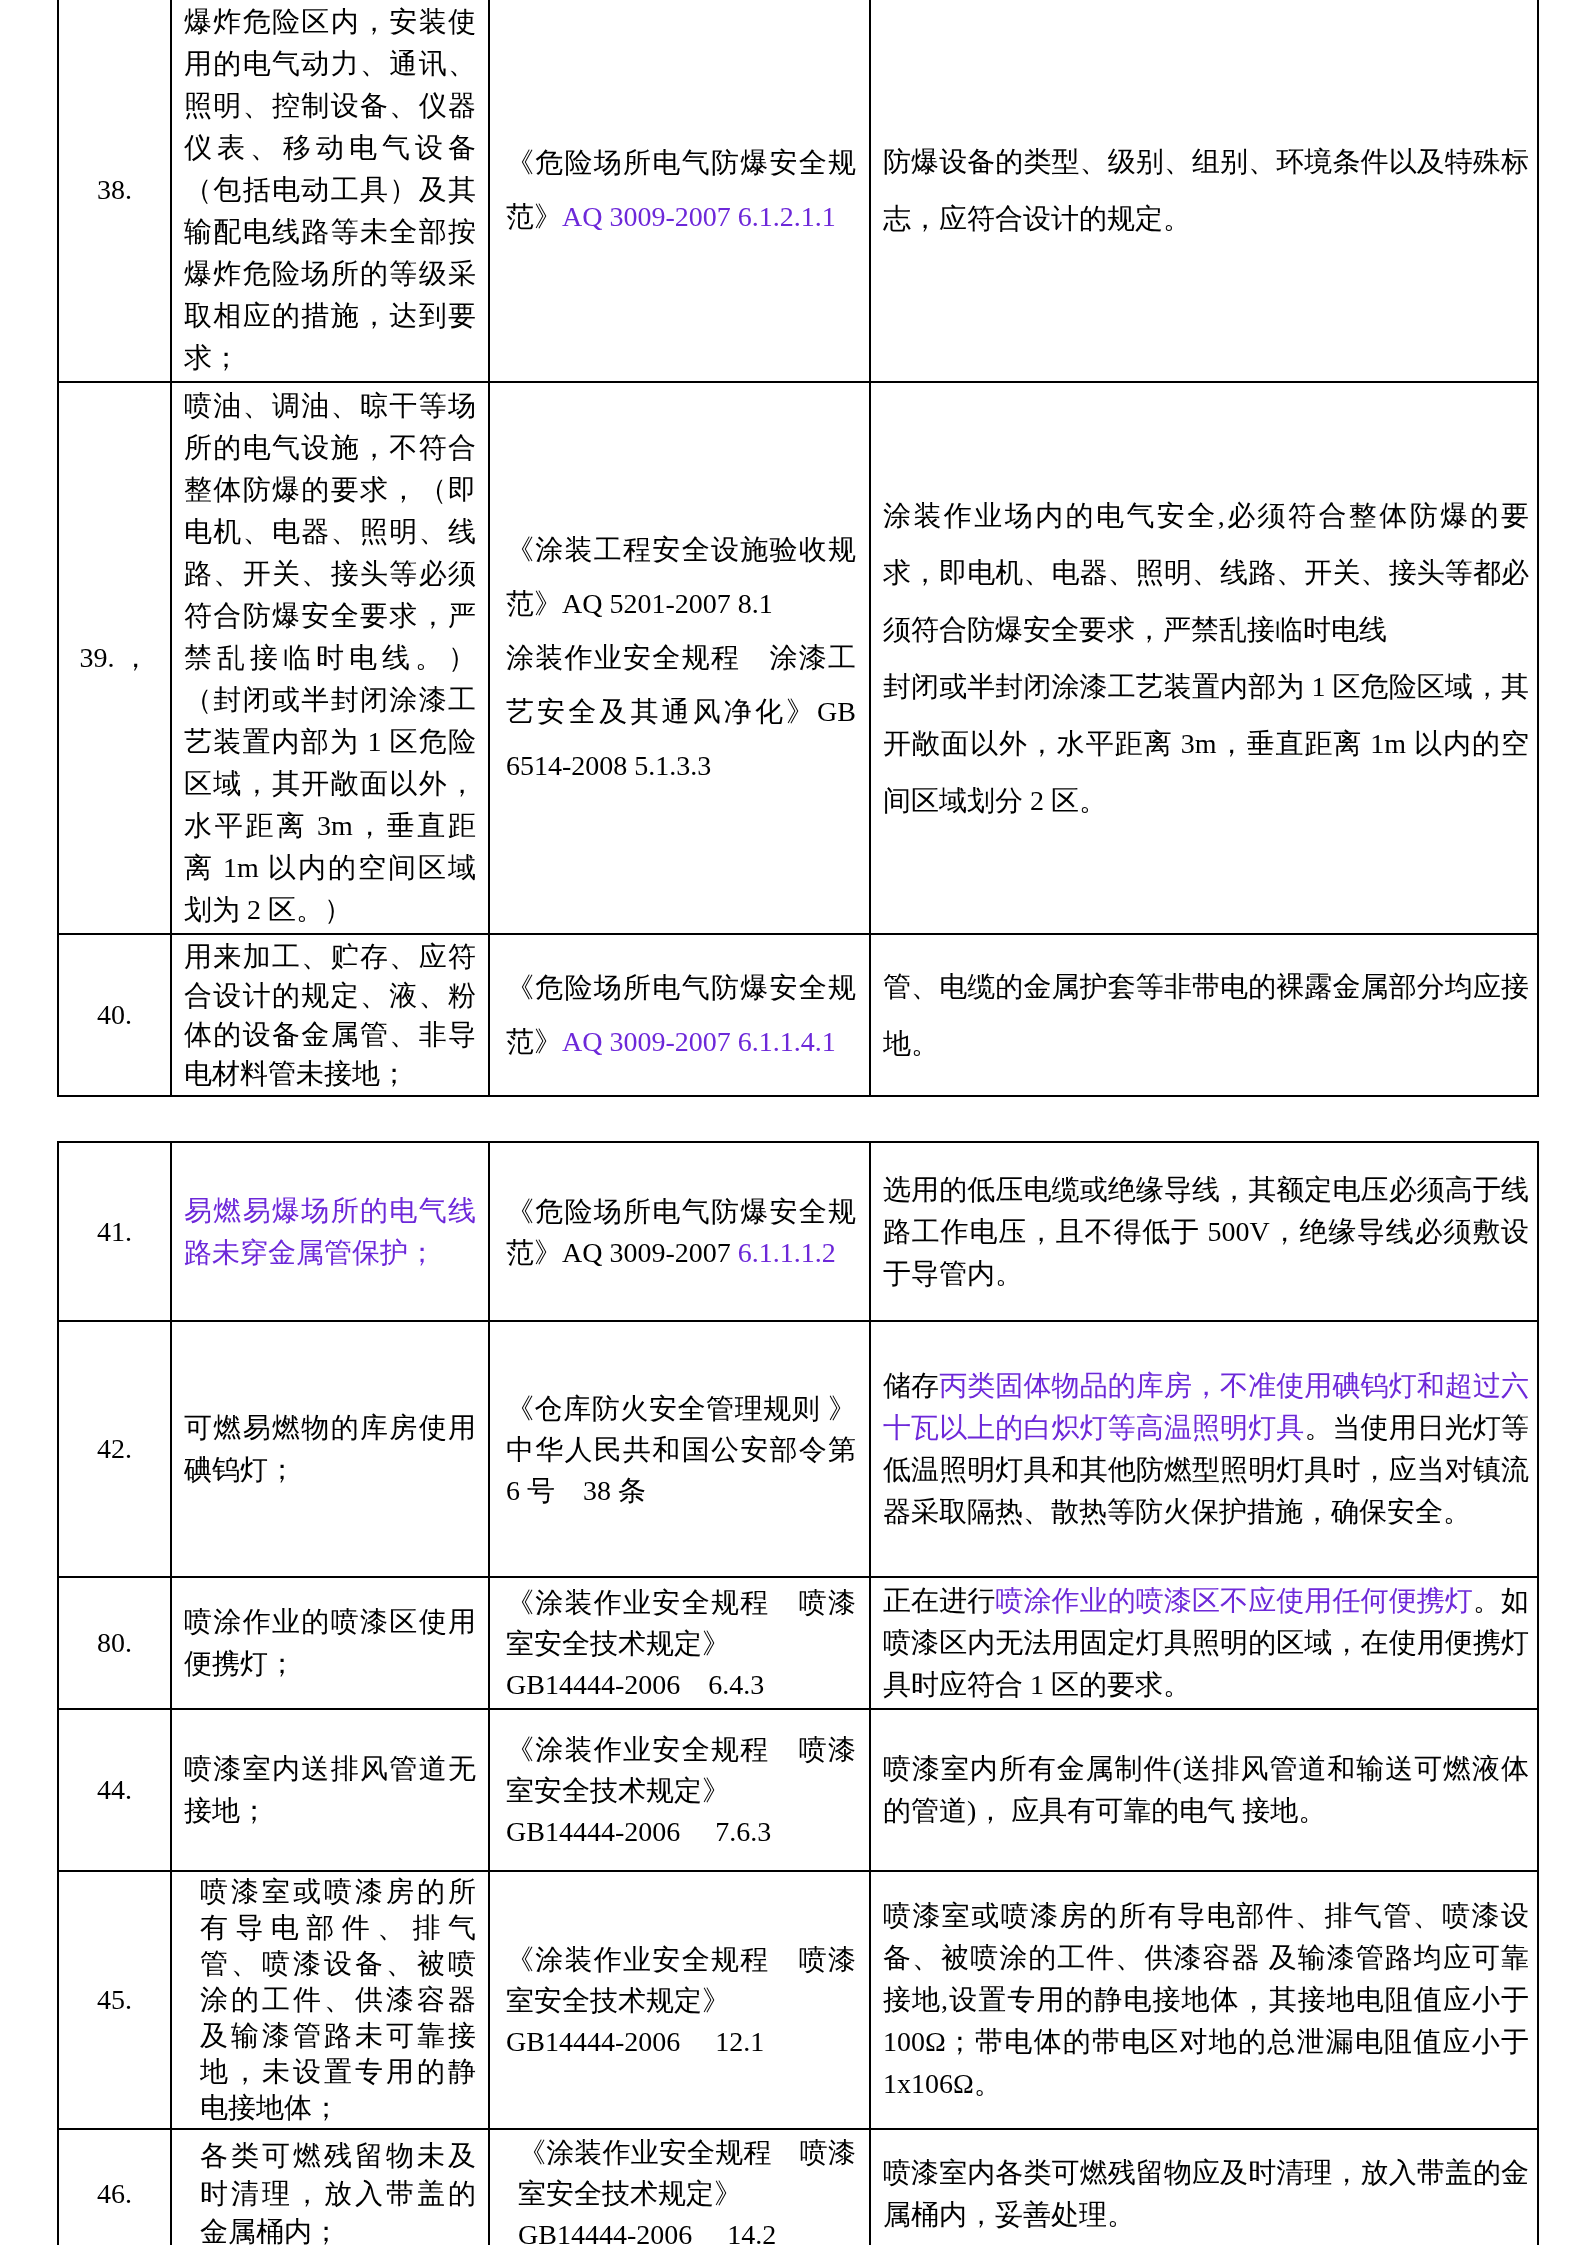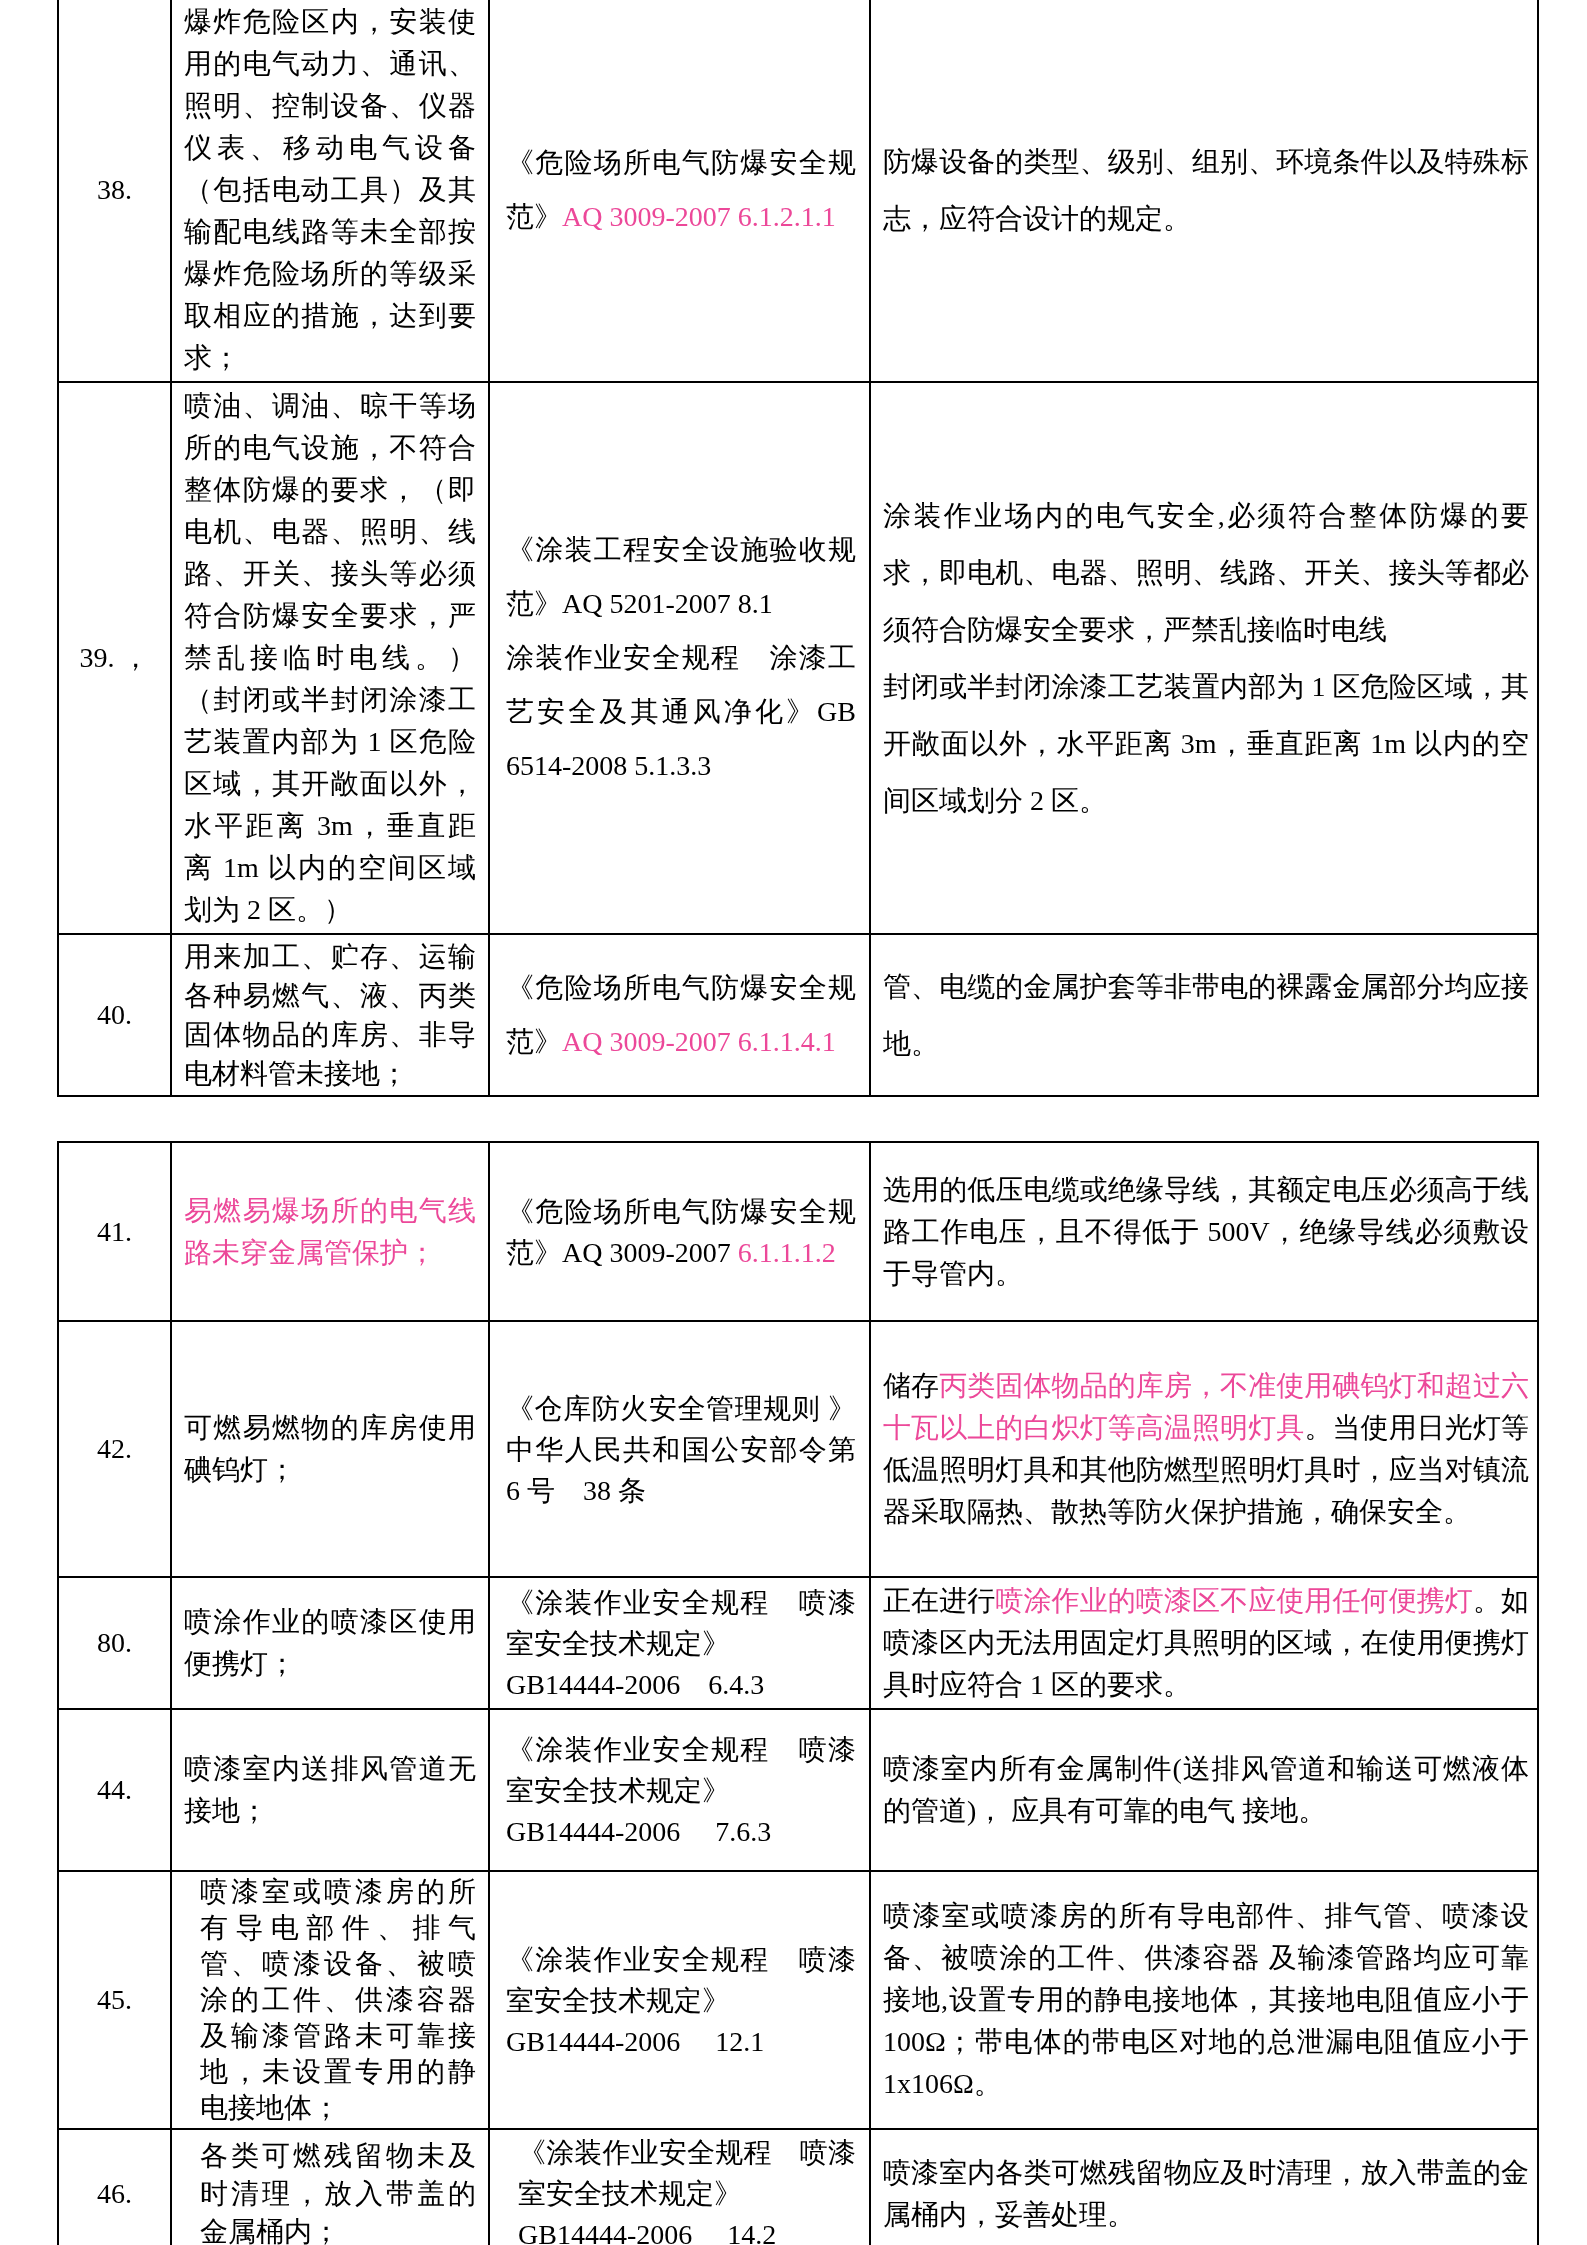--- a/index.html
+++ b/index.html
@@ -72,21 +72,21 @@
 
   #table2 td.ref { line-height: 41px; }
   #table2 td.req { line-height: 42px; border-radius: 15px; }
   tr.r41 td.ref, tr.r42 td.ref { line-height: 54px; margin-left: 44px; }
   tr.r41 td.req, tr.r42 td.req { line-height: 57px; }
   tr.r45 td.desc { line-height: 36px; padding-left: 28px; }
   tr.r45 td.req { line-height: 42px; margin-top: 32px; }
   tr.r46 td.desc, tr.r46 td.ref { line-height: 38px; padding-left: 28px; }
   tr.r47 td.desc, tr.r47 td.ref, tr.r47 td.req { line-height: 40px; }
 
-  .red { color: #ec4899; }
+  .red { color: #6d28d9; }
 </style>
 </head>
 <body>
 
 <div class="doc">
 
   <table class="vtable" id="table1">
     <colgroup>
       <col style="width:113px">
       <col style="width:318px">
@@ -103,21 +103,21 @@
       <tr class="r39">
         <td class="num">39. ，</td>
         <td class="desc"><span>喷油、调油、晾干等场所的电气设施，不符合整体防爆的要求，（即电机、电器、照明、线路、开关、接头等必须符合防爆安全要求，严禁乱接临时电线。）（封闭或半封闭涂漆工艺装置内部为 1 区危险区域，其开敞面以外，水平距离 3m，垂直距离 1m 以内的空间区域划为 2 区。）</span></td>
         <td class="ref"><span>《涂装工程安全设施验收规范》AQ 5201-2007 8.1
 涂装作业安全规程　涂漆工艺安全及其通风净化》GB 6514-2008 5.1.3.3</span></td>
         <td class="req"><span>涂装作业场内的电气安全,必须符合整体防爆的要求，即电机、电器、照明、线路、开关、接头等都必须符合防爆安全要求，严禁乱接临时电线
 封闭或半封闭涂漆工艺装置内部为 1 区危险区域，其开敞面以外，水平距离 3m，垂直距离 1m 以内的空间区域划分 2 区。</span></td>
       </tr>
       <tr class="r40">
         <td class="num">40.</td>
-        <td class="desc"><span>用来加工、贮存、运输各种易燃气、液、丙类固体物品的库房、非导电材料管未接地；</span></td>
+        <td class="desc"><span>用来加工、贮存、应符合设计的规定、液、粉体的设备金属管、非导电材料管未接地；</span></td>
         <td class="ref"><span>《危险场所电气防爆安全规范》</span><span class="red">AQ 3009-2007 6.1.1.4.1</span></td>
         <td class="req"><span>管、电缆的金属护套等非带电的裸露金属部分均应接地。</span></td>
       </tr>
     </tbody>
   </table>
 
   <table class="vtable" id="table2">
     <colgroup>
       <col style="width:113px">
       <col style="width:318px">

